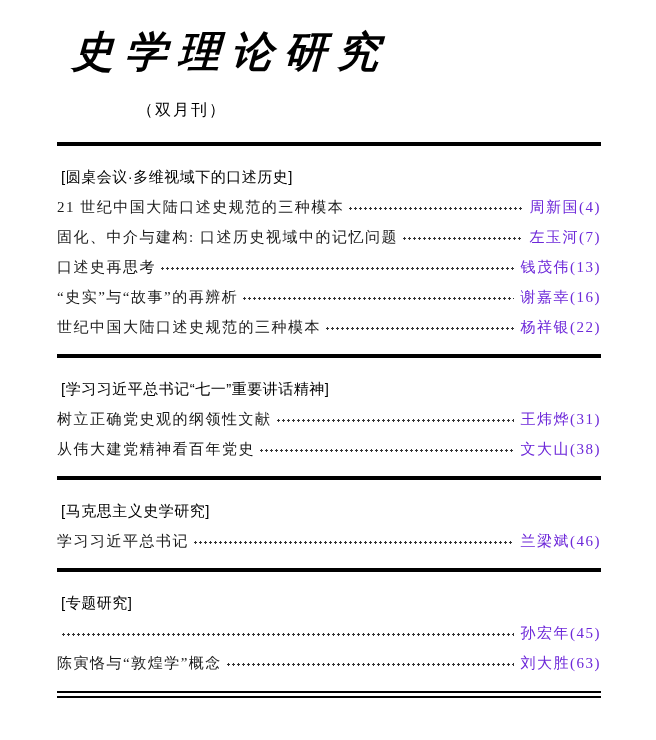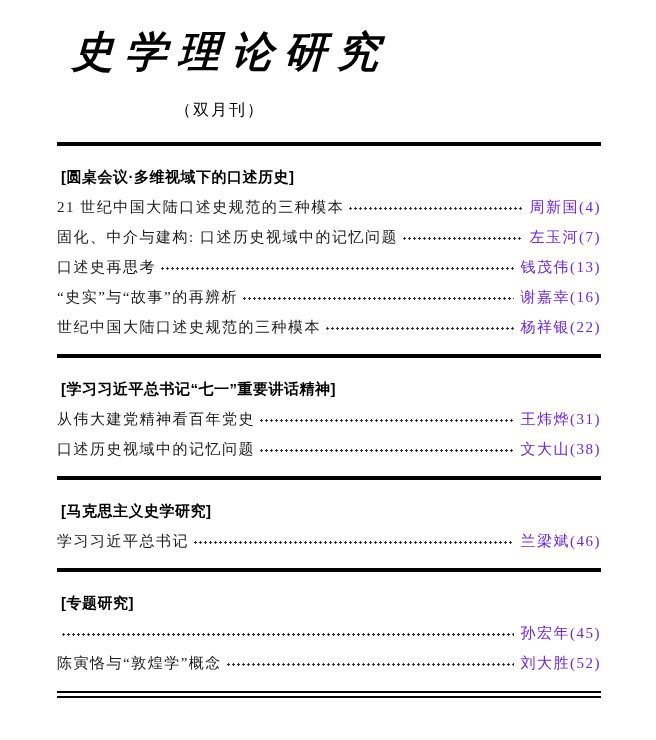--- a/index.html
+++ b/index.html
@@ -26,21 +26,21 @@
     line-height: 52px;
     font-weight: bold;
     font-style: italic;
     letter-spacing: 11px;
     color: #000000;
     transform: skewX(-2deg);
     transform-origin: left bottom;
     white-space: nowrap;
   }
   .subtitle {
-    margin: 22px 0 0 118px;
+    margin: 22px 0 0 80px;
     font-size: 16px;
     line-height: 20px;
     letter-spacing: 2px;
     color: #000000;
   }
   
   .rule-thick {
     height: 4px;
     background: #000000;
   }
@@ -53,21 +53,21 @@
     border-bottom: 2px solid #000000;
     background: transparent;
   }
   
   .toc-section { padding-top: 21px; }
   .section-header {
     margin: 0 0 0 4px;
     font-family: "Liberation Sans", "DejaVu Sans", sans-serif;
     font-size: 15px;
     line-height: 20px;
-    font-weight: bold;
+    font-weight: normal;
     letter-spacing: 0.5px;
     color: #000000;
   }
   .toc-item {
     display: flex;
     align-items: flex-start;
     margin-top: 10px;
     line-height: 20px;
     font-size: 15px;
   }
@@ -133,26 +133,26 @@
       <span class="a">杨祥银(22)</span>
     </div>
   </div>
 
   <div class="rule-thick rule-mid"></div>
 
   <div class="toc-section">
     <h2 class="section-header">[学习习近平总书记“七一”重要讲话精神]</h2>
 
     <div class="toc-item">
-      <span class="t">从伟大建党精神看百年党史</span>
+      <span class="t">树立正确党史观的纲领性文献</span>
       <span class="dots"></span>
       <span class="a">王炜烨(31)</span>
     </div>
     <div class="toc-item">
-      <span class="t">口述历史视域中的记忆问题</span>
+      <span class="t">从伟大建党精神看百年党史</span>
       <span class="dots"></span>
       <span class="a">文大山(38)</span>
     </div>
   </div>
 
   <div class="rule-thick rule-mid"></div>
 
   <div class="toc-section">
     <h2 class="section-header">[马克思主义史学研究]</h2>
 
@@ -168,19 +168,19 @@
   <div class="toc-section">
     <h2 class="section-header">[专题研究]</h2>
 
     <div class="toc-item">
       <span class="dots"></span>
       <span class="a">孙宏年(45)</span>
     </div>
     <div class="toc-item">
       <span class="t">陈寅恪与“敦煌学”概念</span>
       <span class="dots"></span>
-      <span class="a">刘大胜(52)</span>
+      <span class="a">刘大胜(63)</span>
     </div>
   </div>
 
   <div class="rule-double"></div>
 
 </div>
 
 </body></html>

